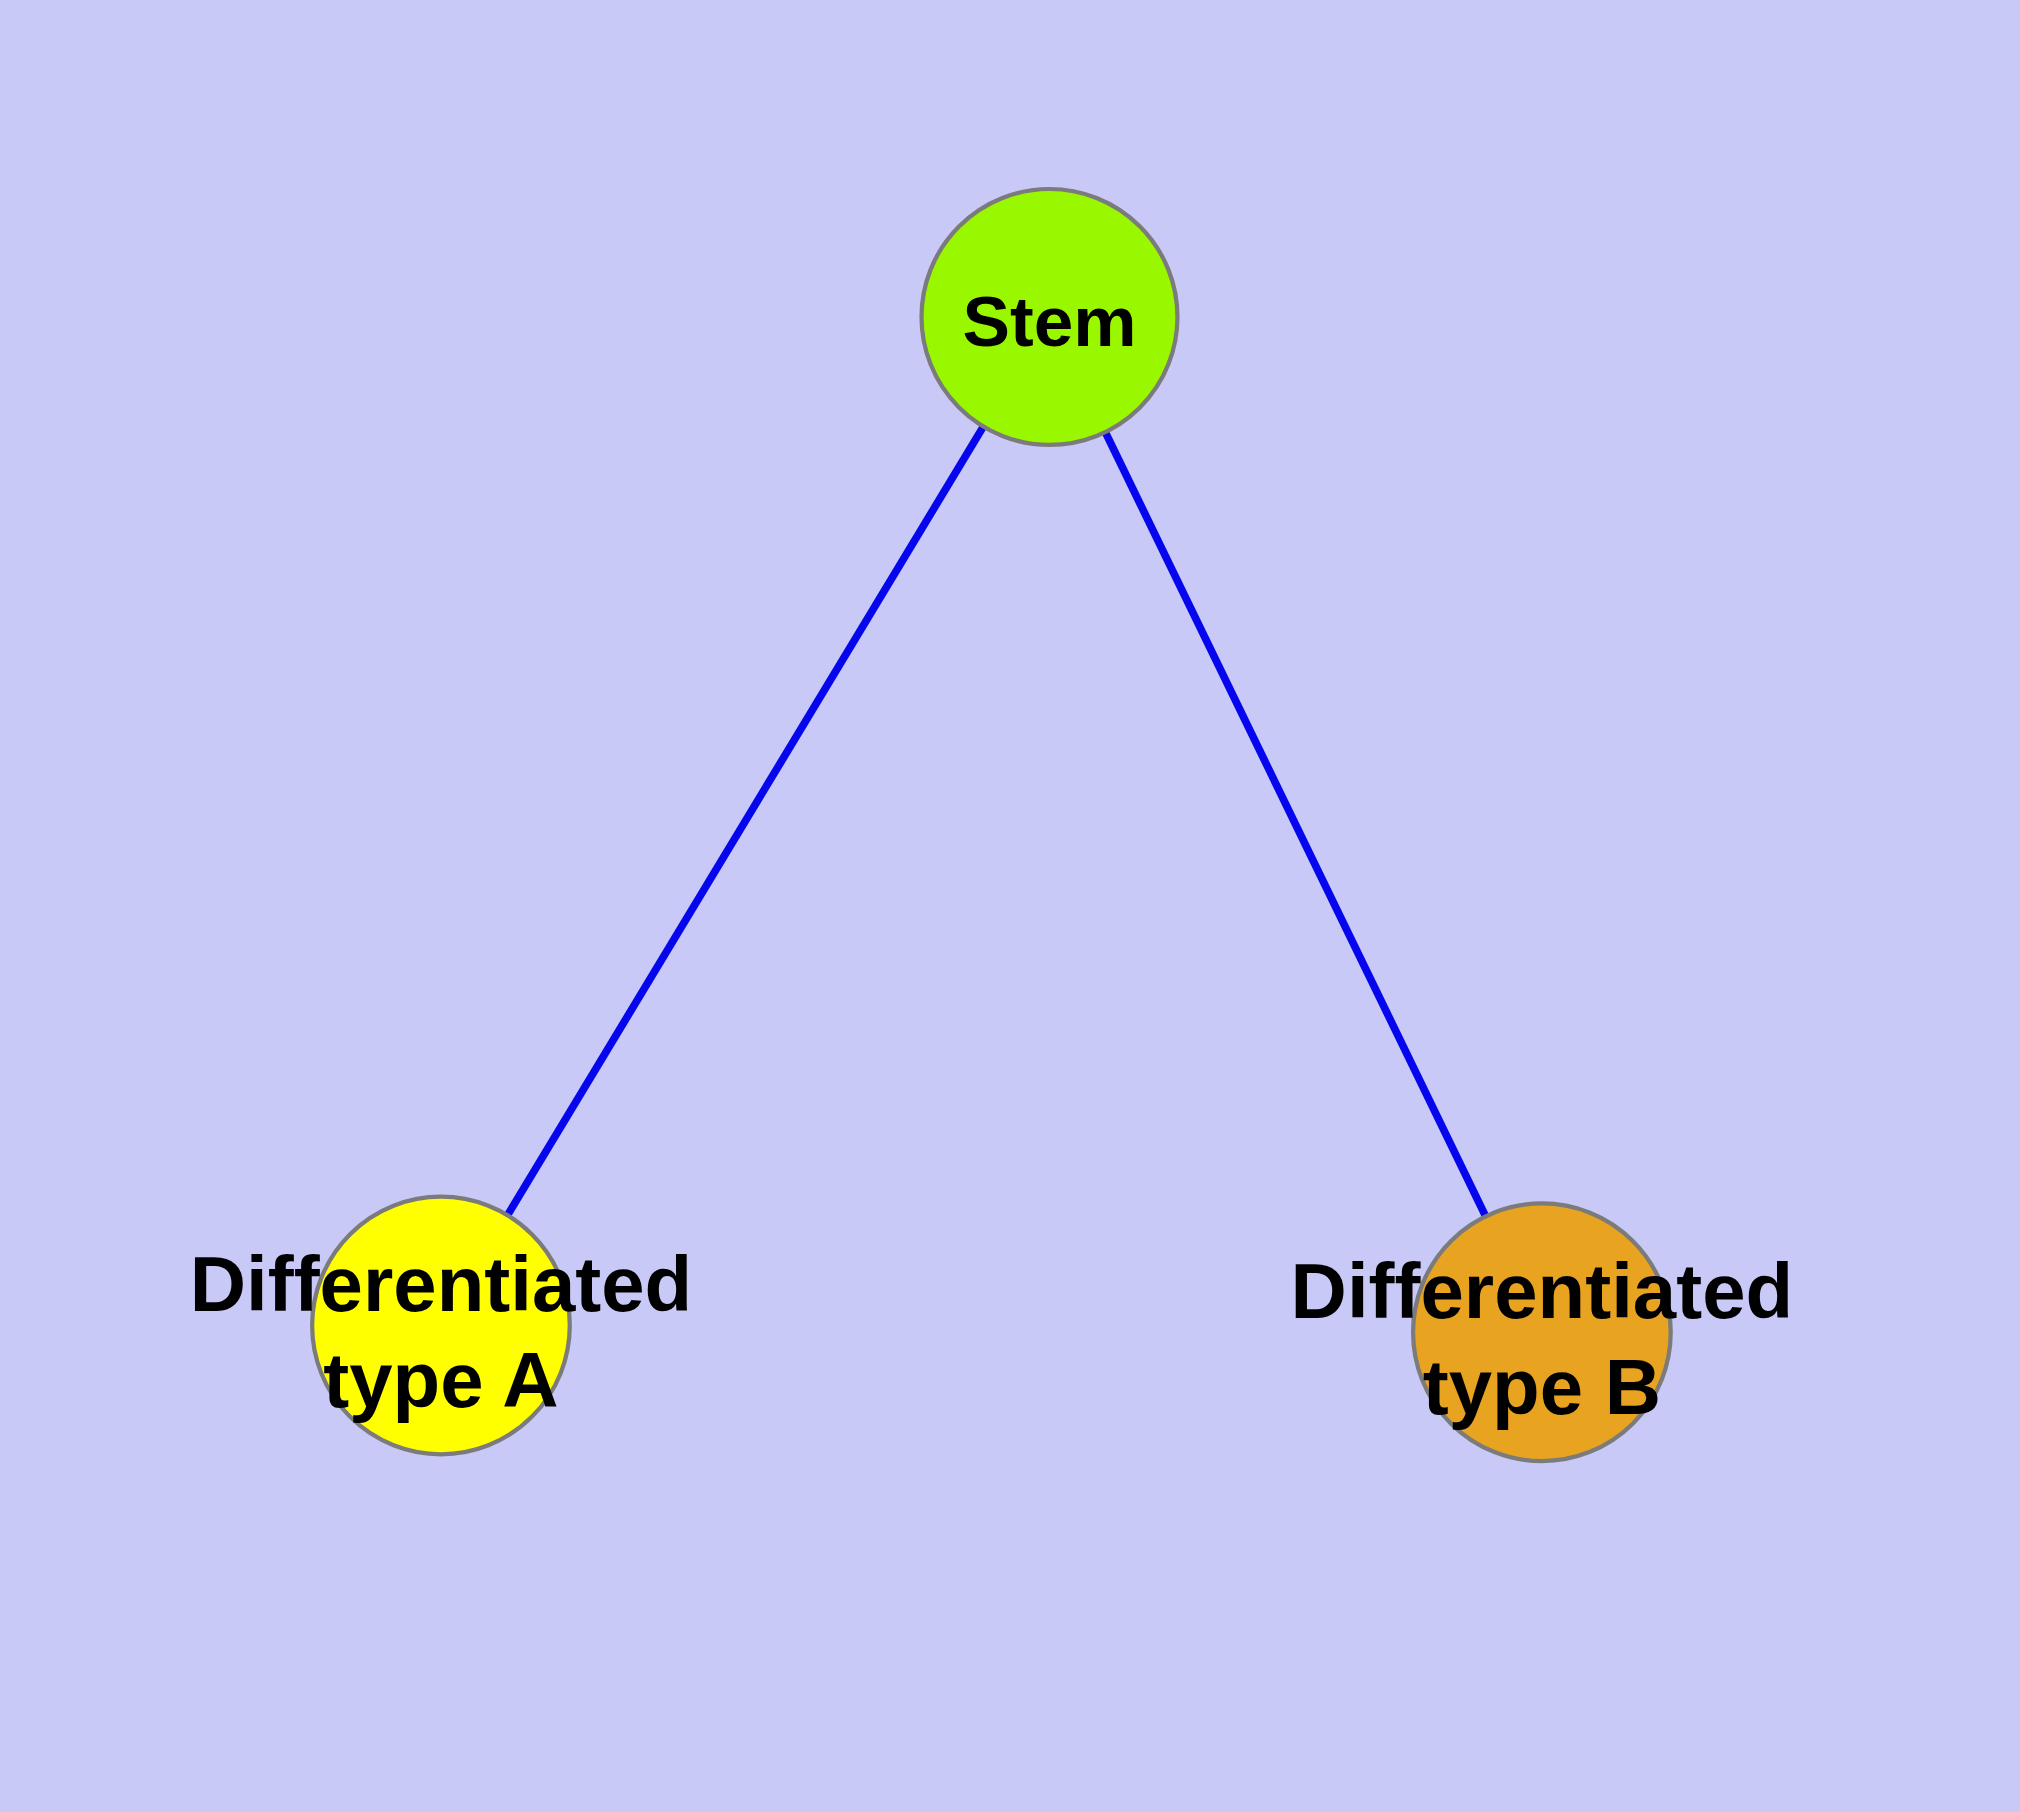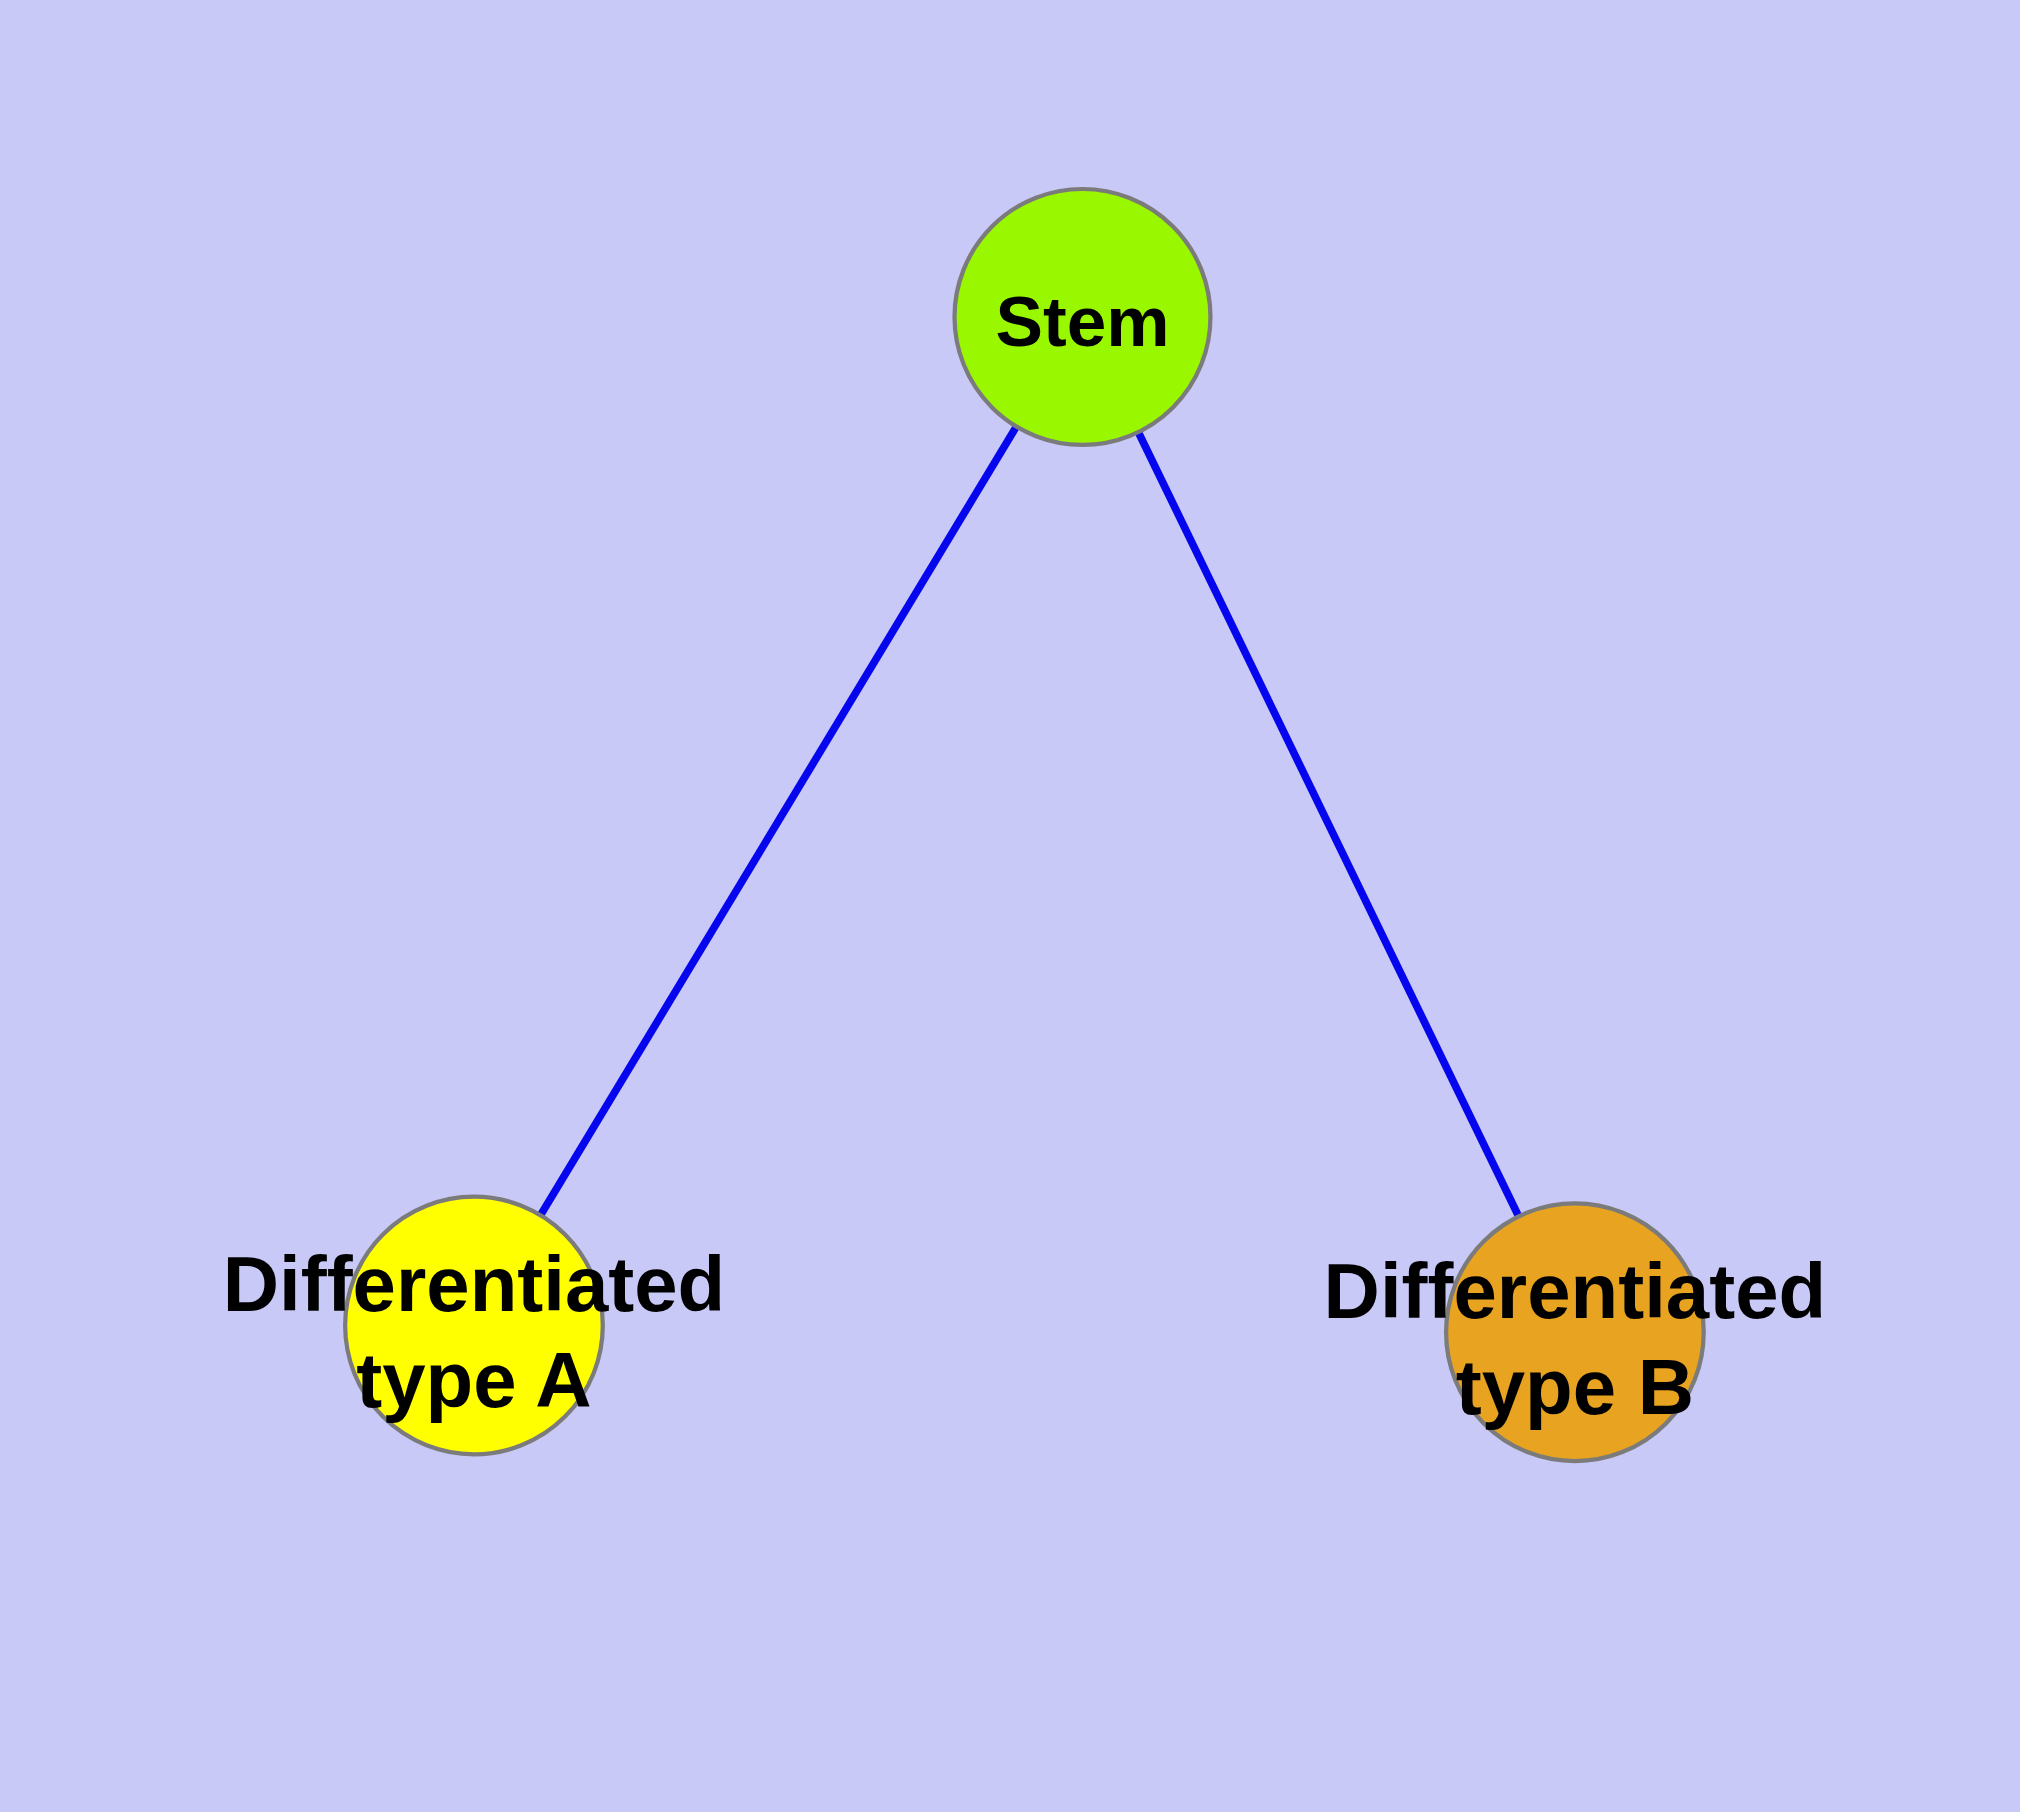--- a/index.html
+++ b/index.html
@@ -12,21 +12,20 @@
     background: #c9c9f7;
     overflow: hidden;
     font-family: "Liberation Sans", sans-serif;
   }
   .canvas-wrap {
     position: absolute;
     left: 0;
     top: 0;
     width: 1814px;
     height: 1812px;
-    margin-left: 33px;
   }
   svg.graph {
     display: block;
     width: 2021px;
     height: 1812px;
   }
   .edge {
     stroke-width: 9;
     fill: none;
   }

